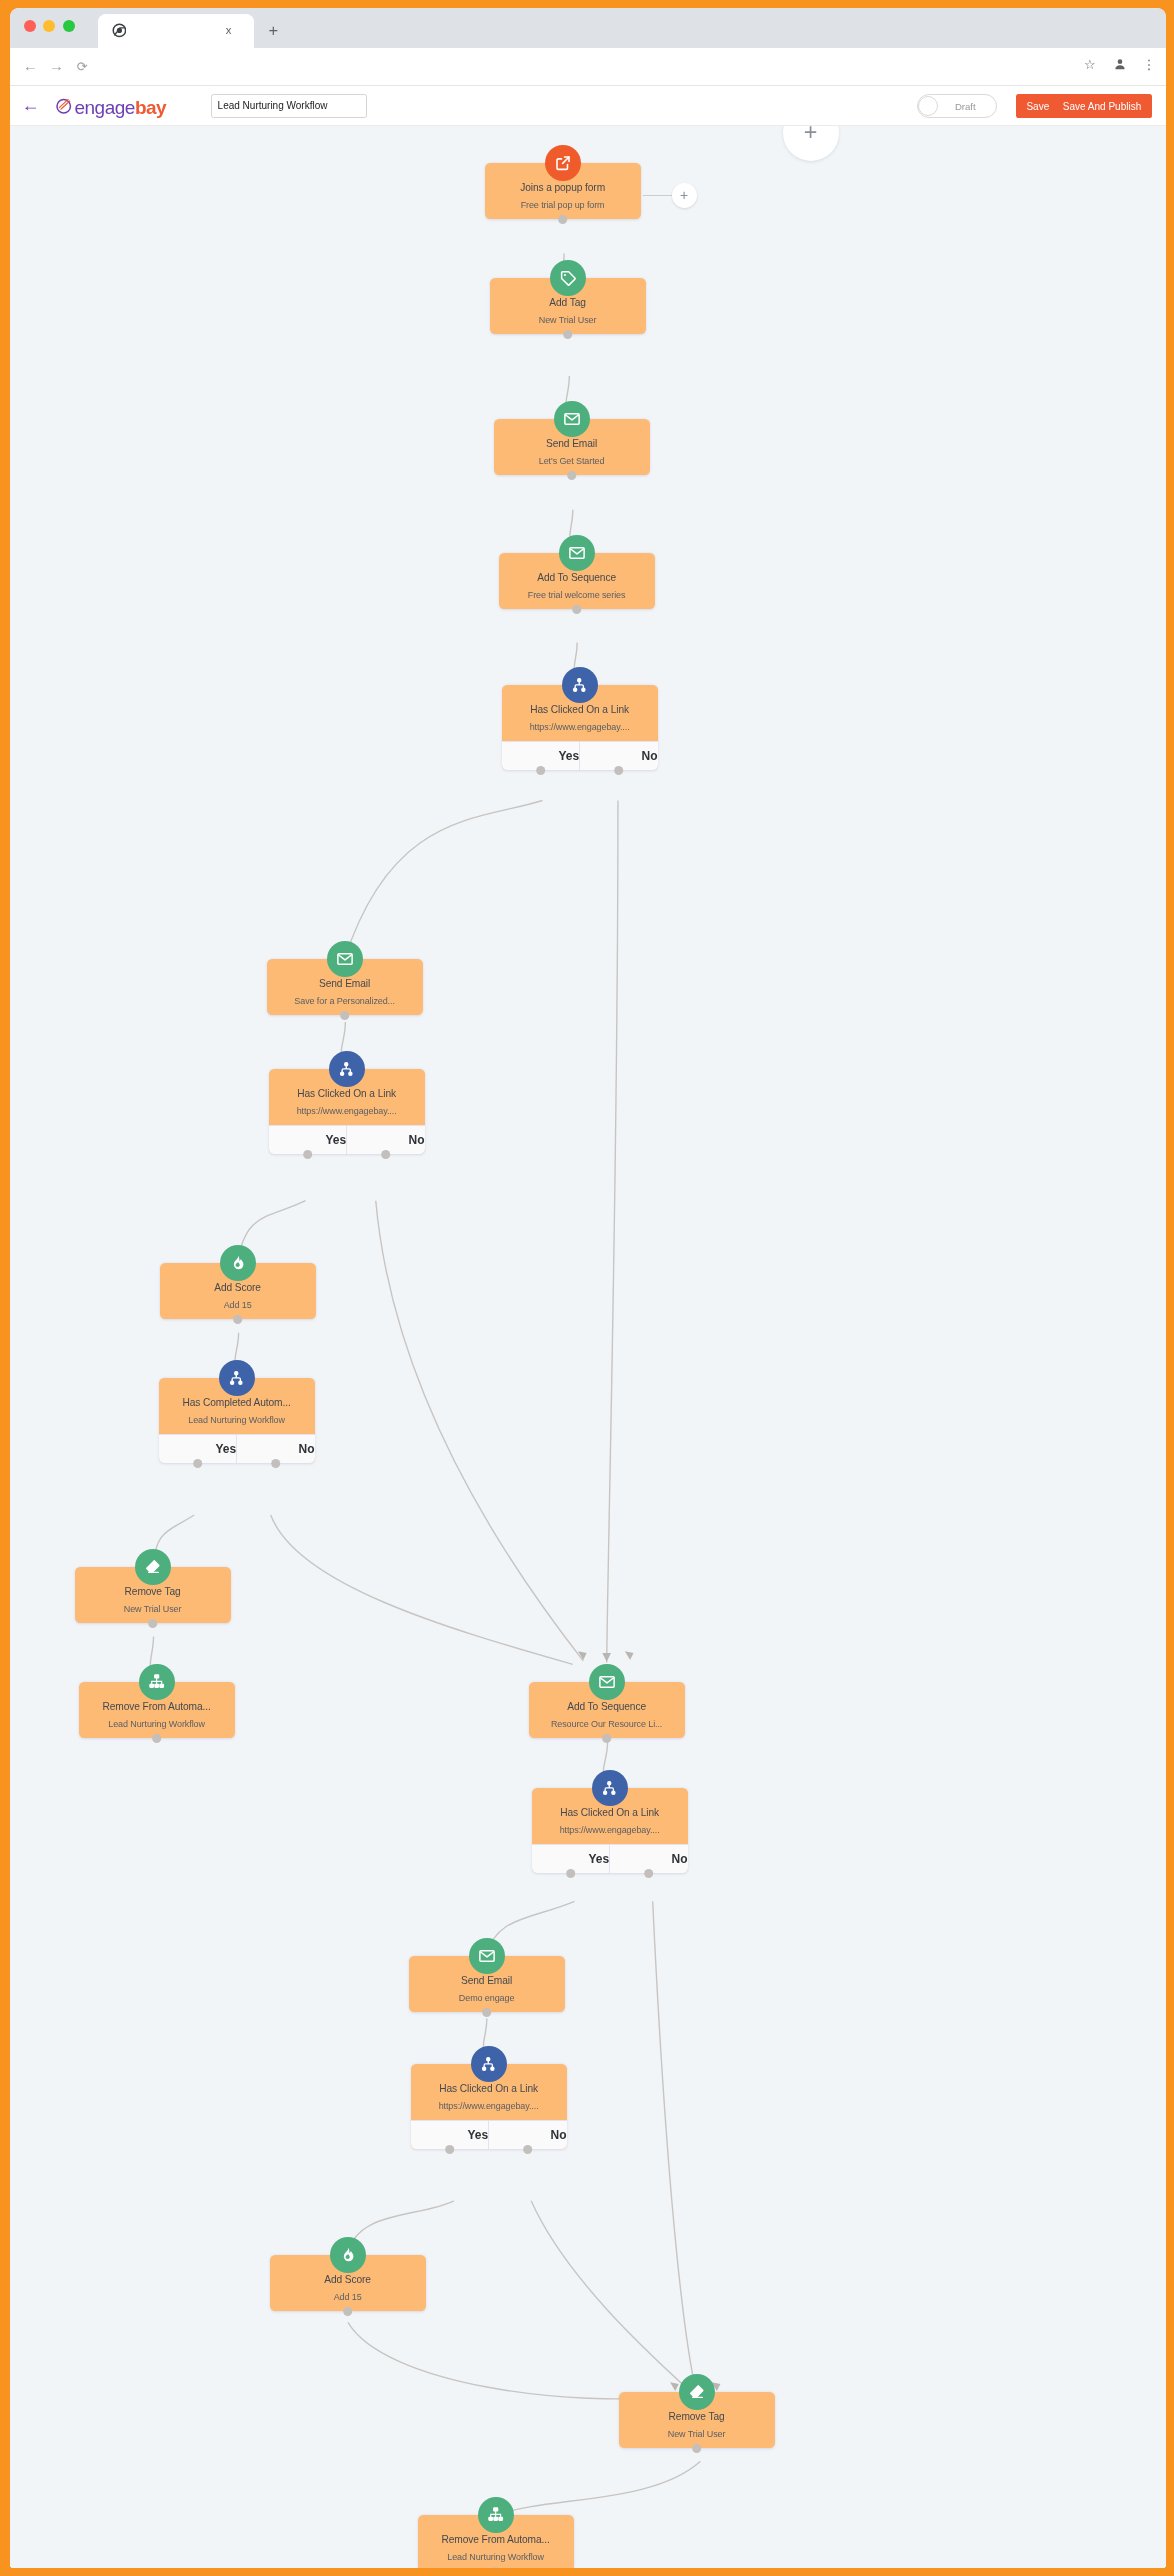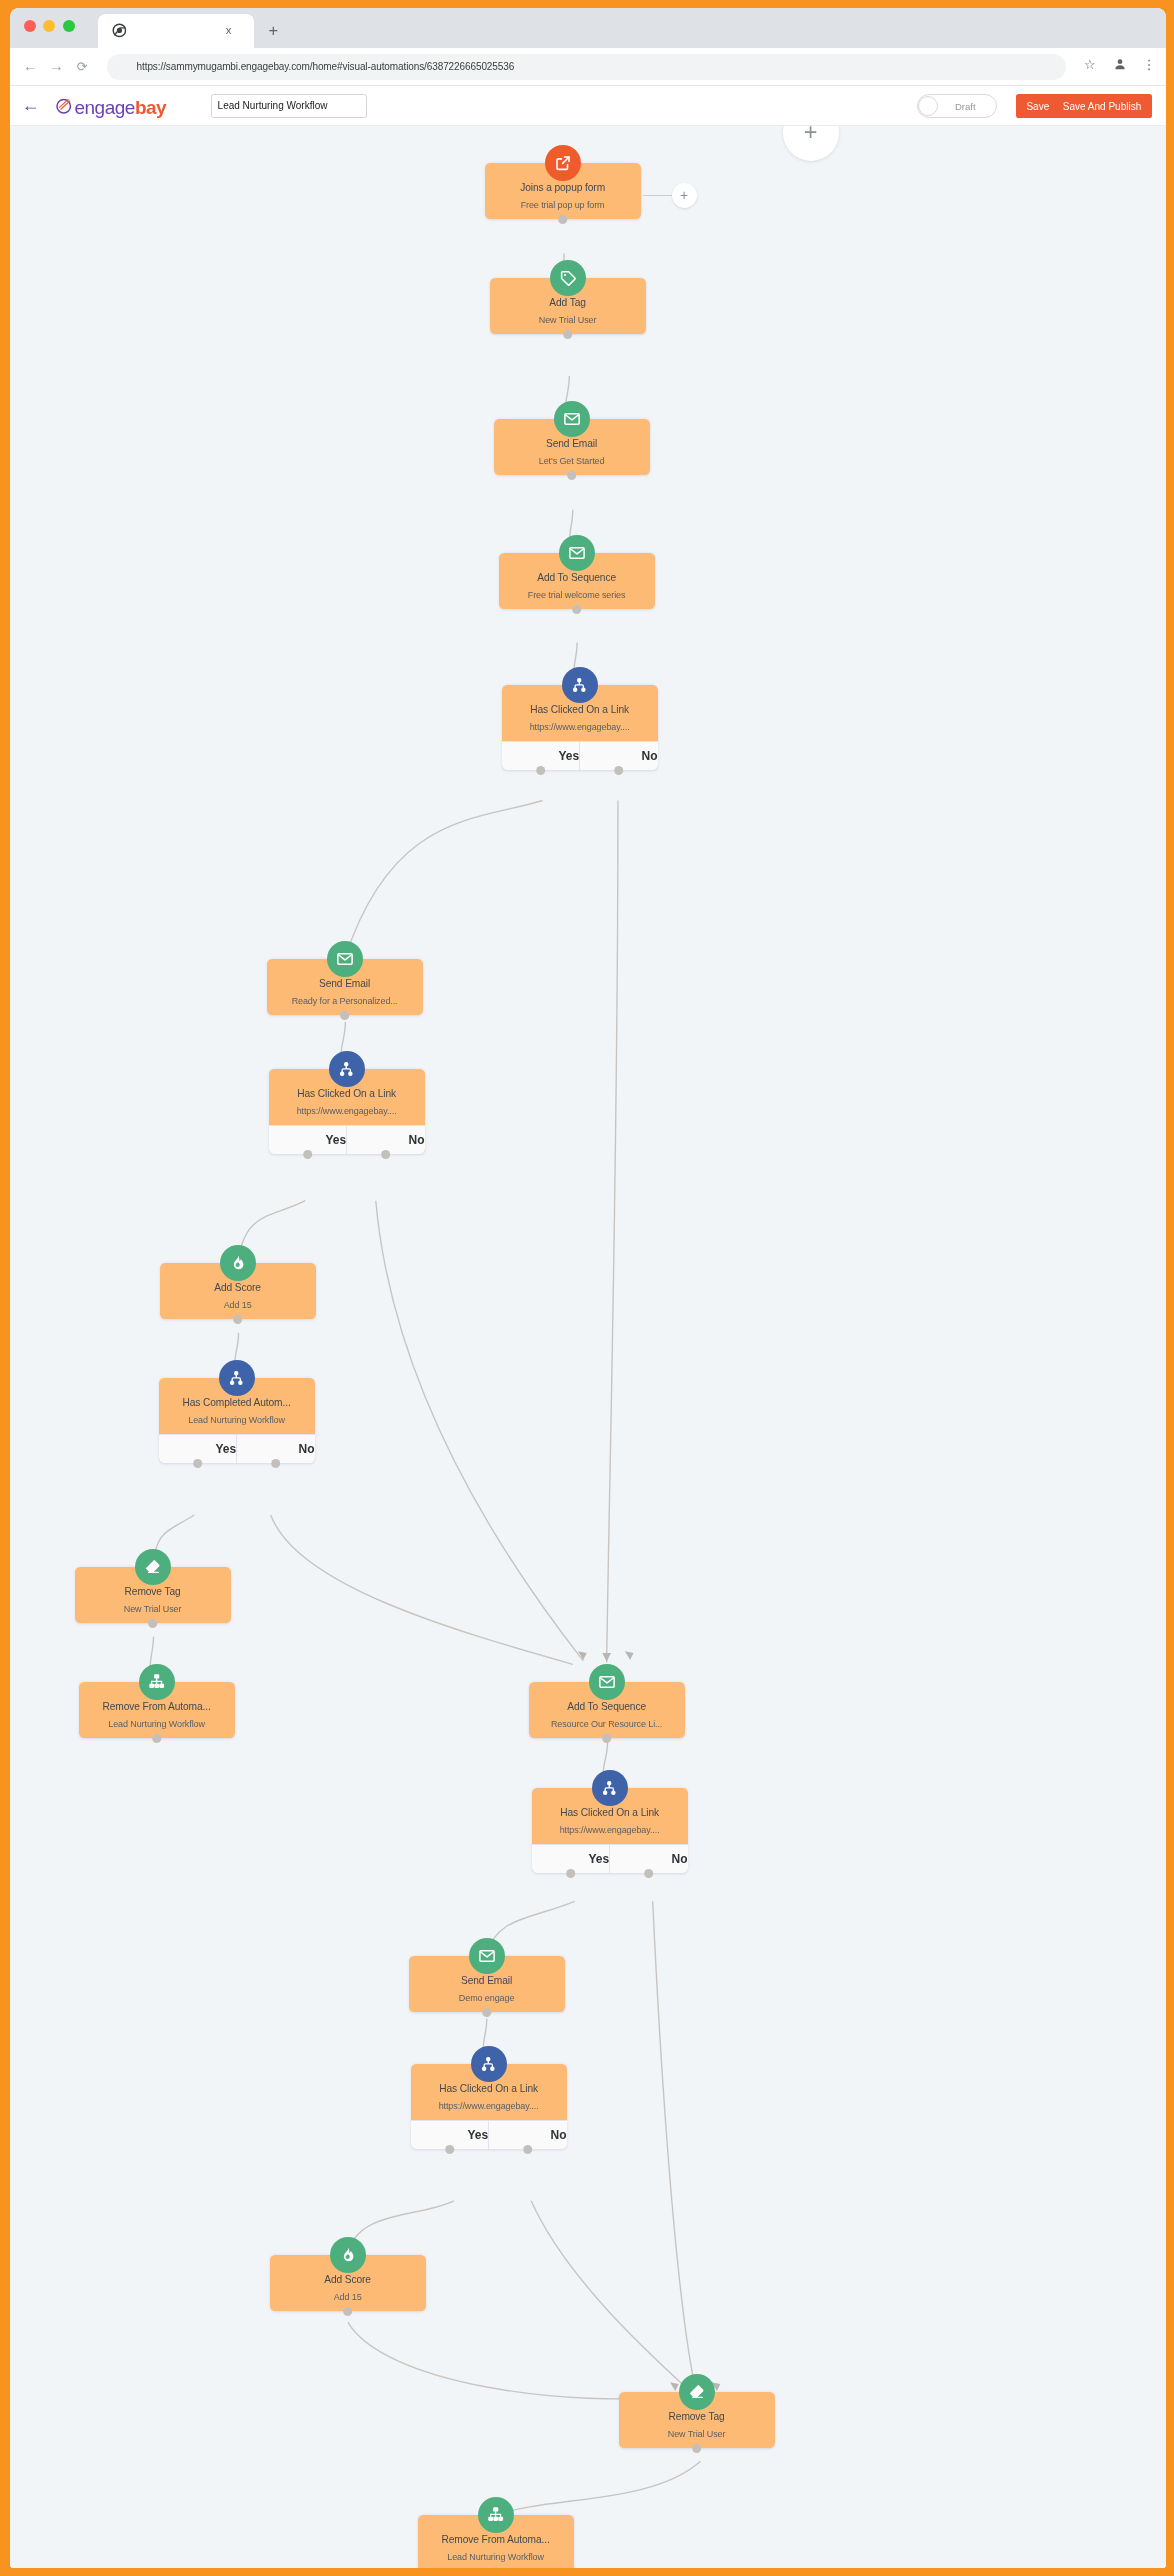--- a/index.html
+++ b/index.html
@@ -291,23 +291,20 @@
         </span>
         <span class="tab-close">x</span>
       </div>
       <div class="tab-newbtn">+</div>
     </div>
 
     <div class="omnibar">
       <div class="nav-icon nav-back">←</div>
       <div class="nav-icon nav-fwd">→</div>
       <div class="nav-icon nav-reload">⟳</div>
-      <div class="urlbar">
-        <span class="urltext">https://sammymugambi.engagebay.com/home#visual-automations/6387226665025536</span>
-      </div>
       <div class="omni-right">
         <span class="omni-ico">☆</span>
         <span class="omni-ico">
           <svg width="14" height="14" viewBox="0 0 24 24">
               <circle cx="12" cy="8" r="4" fill="#5f6368"></circle>
               <path d="M4 21c0-4.4 3.6-7 8-7s8 2.6 8 7z" fill="#5f6368"></path>
             </svg>
         </span>
         <span class="omni-ico">⋮</span>
       </div>
@@ -493,21 +490,21 @@
 
       <div class="node" style="left:257px; top:833px;">
         <div class="node-icon ic-green">
           <svg width="18" height="18" viewBox="0 0 24 24" fill="none" stroke="#fff" stroke-width="2" stroke-linejoin="round">
             <rect x="2.5" y="5" width="19" height="14" rx="1.3"></rect>
             <path d="M3 6.3L12 13.2L21 6.3"></path>
           </svg>
         </div>
         <div class="node-body">
           <div class="node-title">Send Email</div>
-          <div class="node-sub">Ready for a Personalized...</div>
+          <div class="node-sub">Save for a Personalized...</div>
         </div>
         <span class="port port-bottom"></span>
       </div>
 
       <div class="node" style="left:259px; top:943px;">
         <div class="node-icon ic-blue">
           <svg width="16.5" height="16.5" viewBox="0 0 24 24" fill="none" stroke="#fff" stroke-width="1.9">
             <circle cx="12" cy="4.6" r="2.3" fill="#fff"></circle>
             <circle cx="6" cy="18.6" r="2.3" fill="#fff"></circle>
             <circle cx="18" cy="18.6" r="2.3" fill="#fff"></circle>

